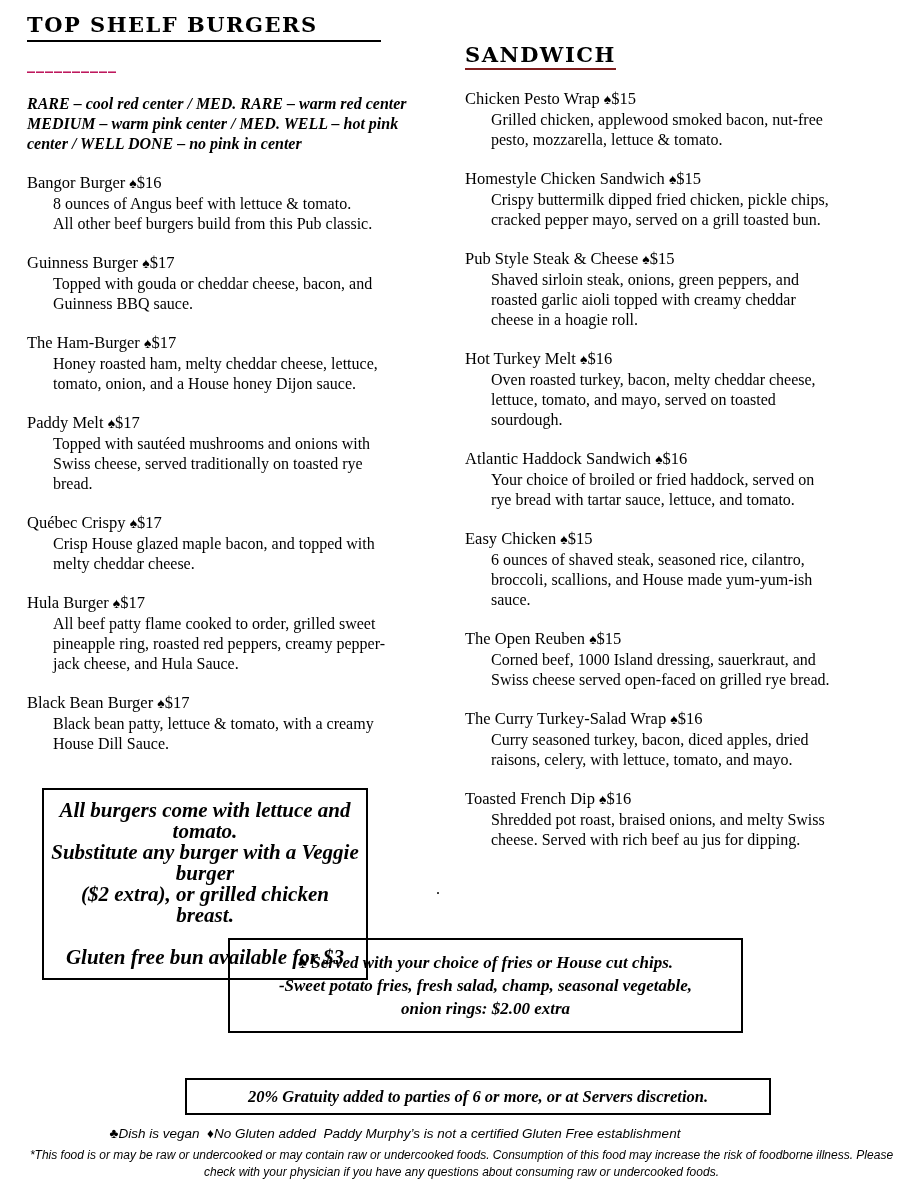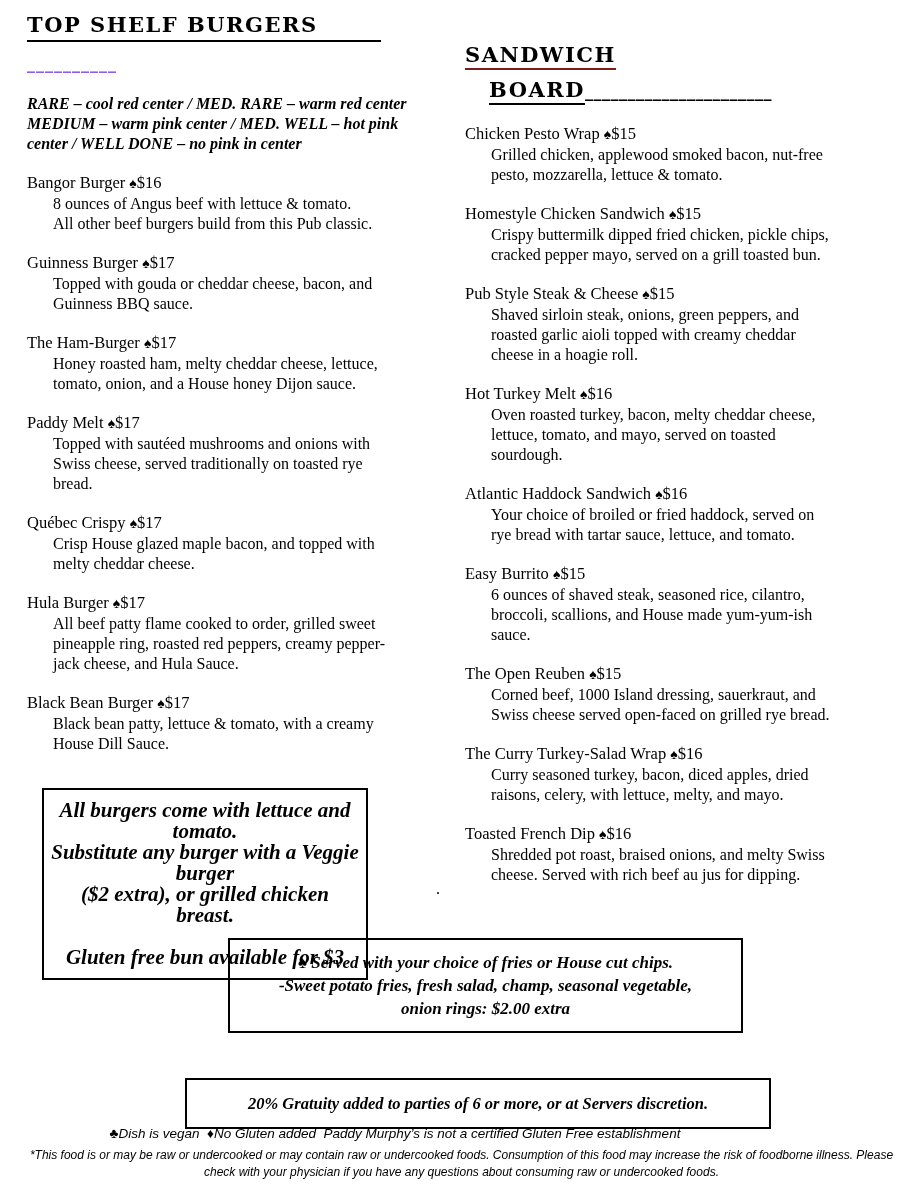--- a/index.html
+++ b/index.html
@@ -12,21 +12,21 @@
   .col-right{position:absolute;left:465px;top:42px;width:407px;}
 
   
   .menu-title{
     font-family:"DejaVu Serif", serif;font-weight:700;font-size:21px;
     letter-spacing:1.5px;margin:0;display:inline;
   }
   .title-rule{width:354px;border-bottom:2px solid #000;padding-bottom:3px;}
   .underscore-row{
     margin-top:12px;font-family:"DejaVu Serif", serif;font-weight:700;
-    font-size:16px;letter-spacing:1px;height:24px;color:#8b5cf6;
+    font-size:16px;letter-spacing:1px;height:24px;color:#be185d;
   }
   .sand-line1{display:inline-block;border-bottom:2px solid #7f1d1d;padding-bottom:1px;}
   .sand-line2{margin-left:24px;margin-top:7px;}
   .sand-board{display:inline-block;border-bottom:2px solid #000;padding-bottom:1px;}
   .sand-underscores{font-family:"DejaVu Serif", serif;font-weight:700;font-size:16px;letter-spacing:0.5px;}
 
   
   .doneness{
     font-weight:700;font-style:italic;font-size:16px;line-height:20px;
     margin:16px 0 0 0;white-space:pre-line;
@@ -40,21 +40,21 @@
   .item-price{font-size:16.5px;}
   .item-desc{padding-left:26px;font-size:16px;line-height:20px;white-space:pre-line;}
 
   
   .box{
     position:absolute;border:2px solid #000;box-sizing:border-box;
     text-align:center;font-weight:700;font-style:italic;white-space:pre-line;
   }
   .burger-box{left:42px;top:788px;width:326px;padding:10px 6px;font-size:21px;line-height:21px;}
   .fries-box{left:228px;top:938px;width:515px;padding:11px 20px;font-size:17px;line-height:23px;}
-  .gratuity-box{left:185px;top:1078px;width:586px;padding:13px 4px;font-size:16.5px;line-height:21px;}
+  .gratuity-box{left:185px;top:1078px;width:586px;padding:6px 4px;font-size:16.5px;line-height:21px;}
   .stray-dot{position:absolute;left:436px;top:880px;font-size:16px;}
 
   
   .f-line{position:absolute;text-align:center;font-style:italic;font-family:"Liberation Sans", sans-serif;}
   .f-legend{left:0;width:790px;top:1126px;font-size:13.5px;white-space:pre;}
   .f-disc{left:0;width:100%;top:1147px;font-size:12px;line-height:16.5px;white-space:pre-line;}
   .f-beef{left:0;width:830px;top:1248px;font-size:14px;white-space:pre;}
 </style>
 </head>
 <body>
@@ -135,21 +135,20 @@
           </div>
           <div class="item-desc">Black bean patty, lettuce &amp; tomato, with a creamy
 House Dill Sauce.</div>
         </div>
       </div>
   </section>
 
   <section class="col-right">
     <div>
       <div><span class="menu-title sand-line1">SANDWICH</span></div>
-      <div class="sand-line2"><span class="menu-title sand-board">BOARD</span><span class="sand-underscores">______________________</span></div>
     </div>
 
     <div class="items">
 
         <div class="menu-item">
           <div class="item-head">
             <span class="item-name"><span>Chicken Pesto Wrap</span> <span class="spade">♠</span></span>
             <span class="item-price">$15</span>
           </div>
           <div class="item-desc">Grilled chicken, applewood smoked bacon, nut-free
@@ -189,21 +188,21 @@
           <div class="item-head">
             <span class="item-name"><span>Atlantic Haddock Sandwich</span> <span class="spade">♠</span></span>
             <span class="item-price">$16</span>
           </div>
           <div class="item-desc">Your choice of broiled or fried haddock, served on
 rye bread with tartar sauce, lettuce, and tomato.</div>
         </div>
 
         <div class="menu-item">
           <div class="item-head">
-            <span class="item-name"><span>Easy Burrito</span> <span class="spade">♠</span></span>
+            <span class="item-name"><span>Easy Chicken</span> <span class="spade">♠</span></span>
             <span class="item-price">$15</span>
           </div>
           <div class="item-desc">6 ounces of shaved steak, seasoned rice, cilantro,
 broccoli, scallions, and House made yum-yum-ish
 sauce.</div>
         </div>
 
         <div class="menu-item">
           <div class="item-head">
             <span class="item-name"><span>The Open Reuben</span> <span class="spade">♠</span></span>
@@ -212,21 +211,21 @@
           <div class="item-desc">Corned beef, 1000 Island dressing, sauerkraut, and
 Swiss cheese served open-faced on grilled rye bread.</div>
         </div>
 
         <div class="menu-item">
           <div class="item-head">
             <span class="item-name"><span>The Curry Turkey-Salad Wrap</span> <span class="spade">♠</span></span>
             <span class="item-price">$16</span>
           </div>
           <div class="item-desc">Curry seasoned turkey, bacon, diced apples, dried
-raisons, celery, with lettuce, melty, and mayo.</div>
+raisons, celery, with lettuce, tomato, and mayo.</div>
         </div>
 
         <div class="menu-item">
           <div class="item-head">
             <span class="item-name"><span>Toasted French Dip</span> <span class="spade">♠</span></span>
             <span class="item-price">$16</span>
           </div>
           <div class="item-desc">Shredded pot roast, braised onions, and melty Swiss
 cheese. Served with rich beef au jus for dipping.</div>
         </div>

